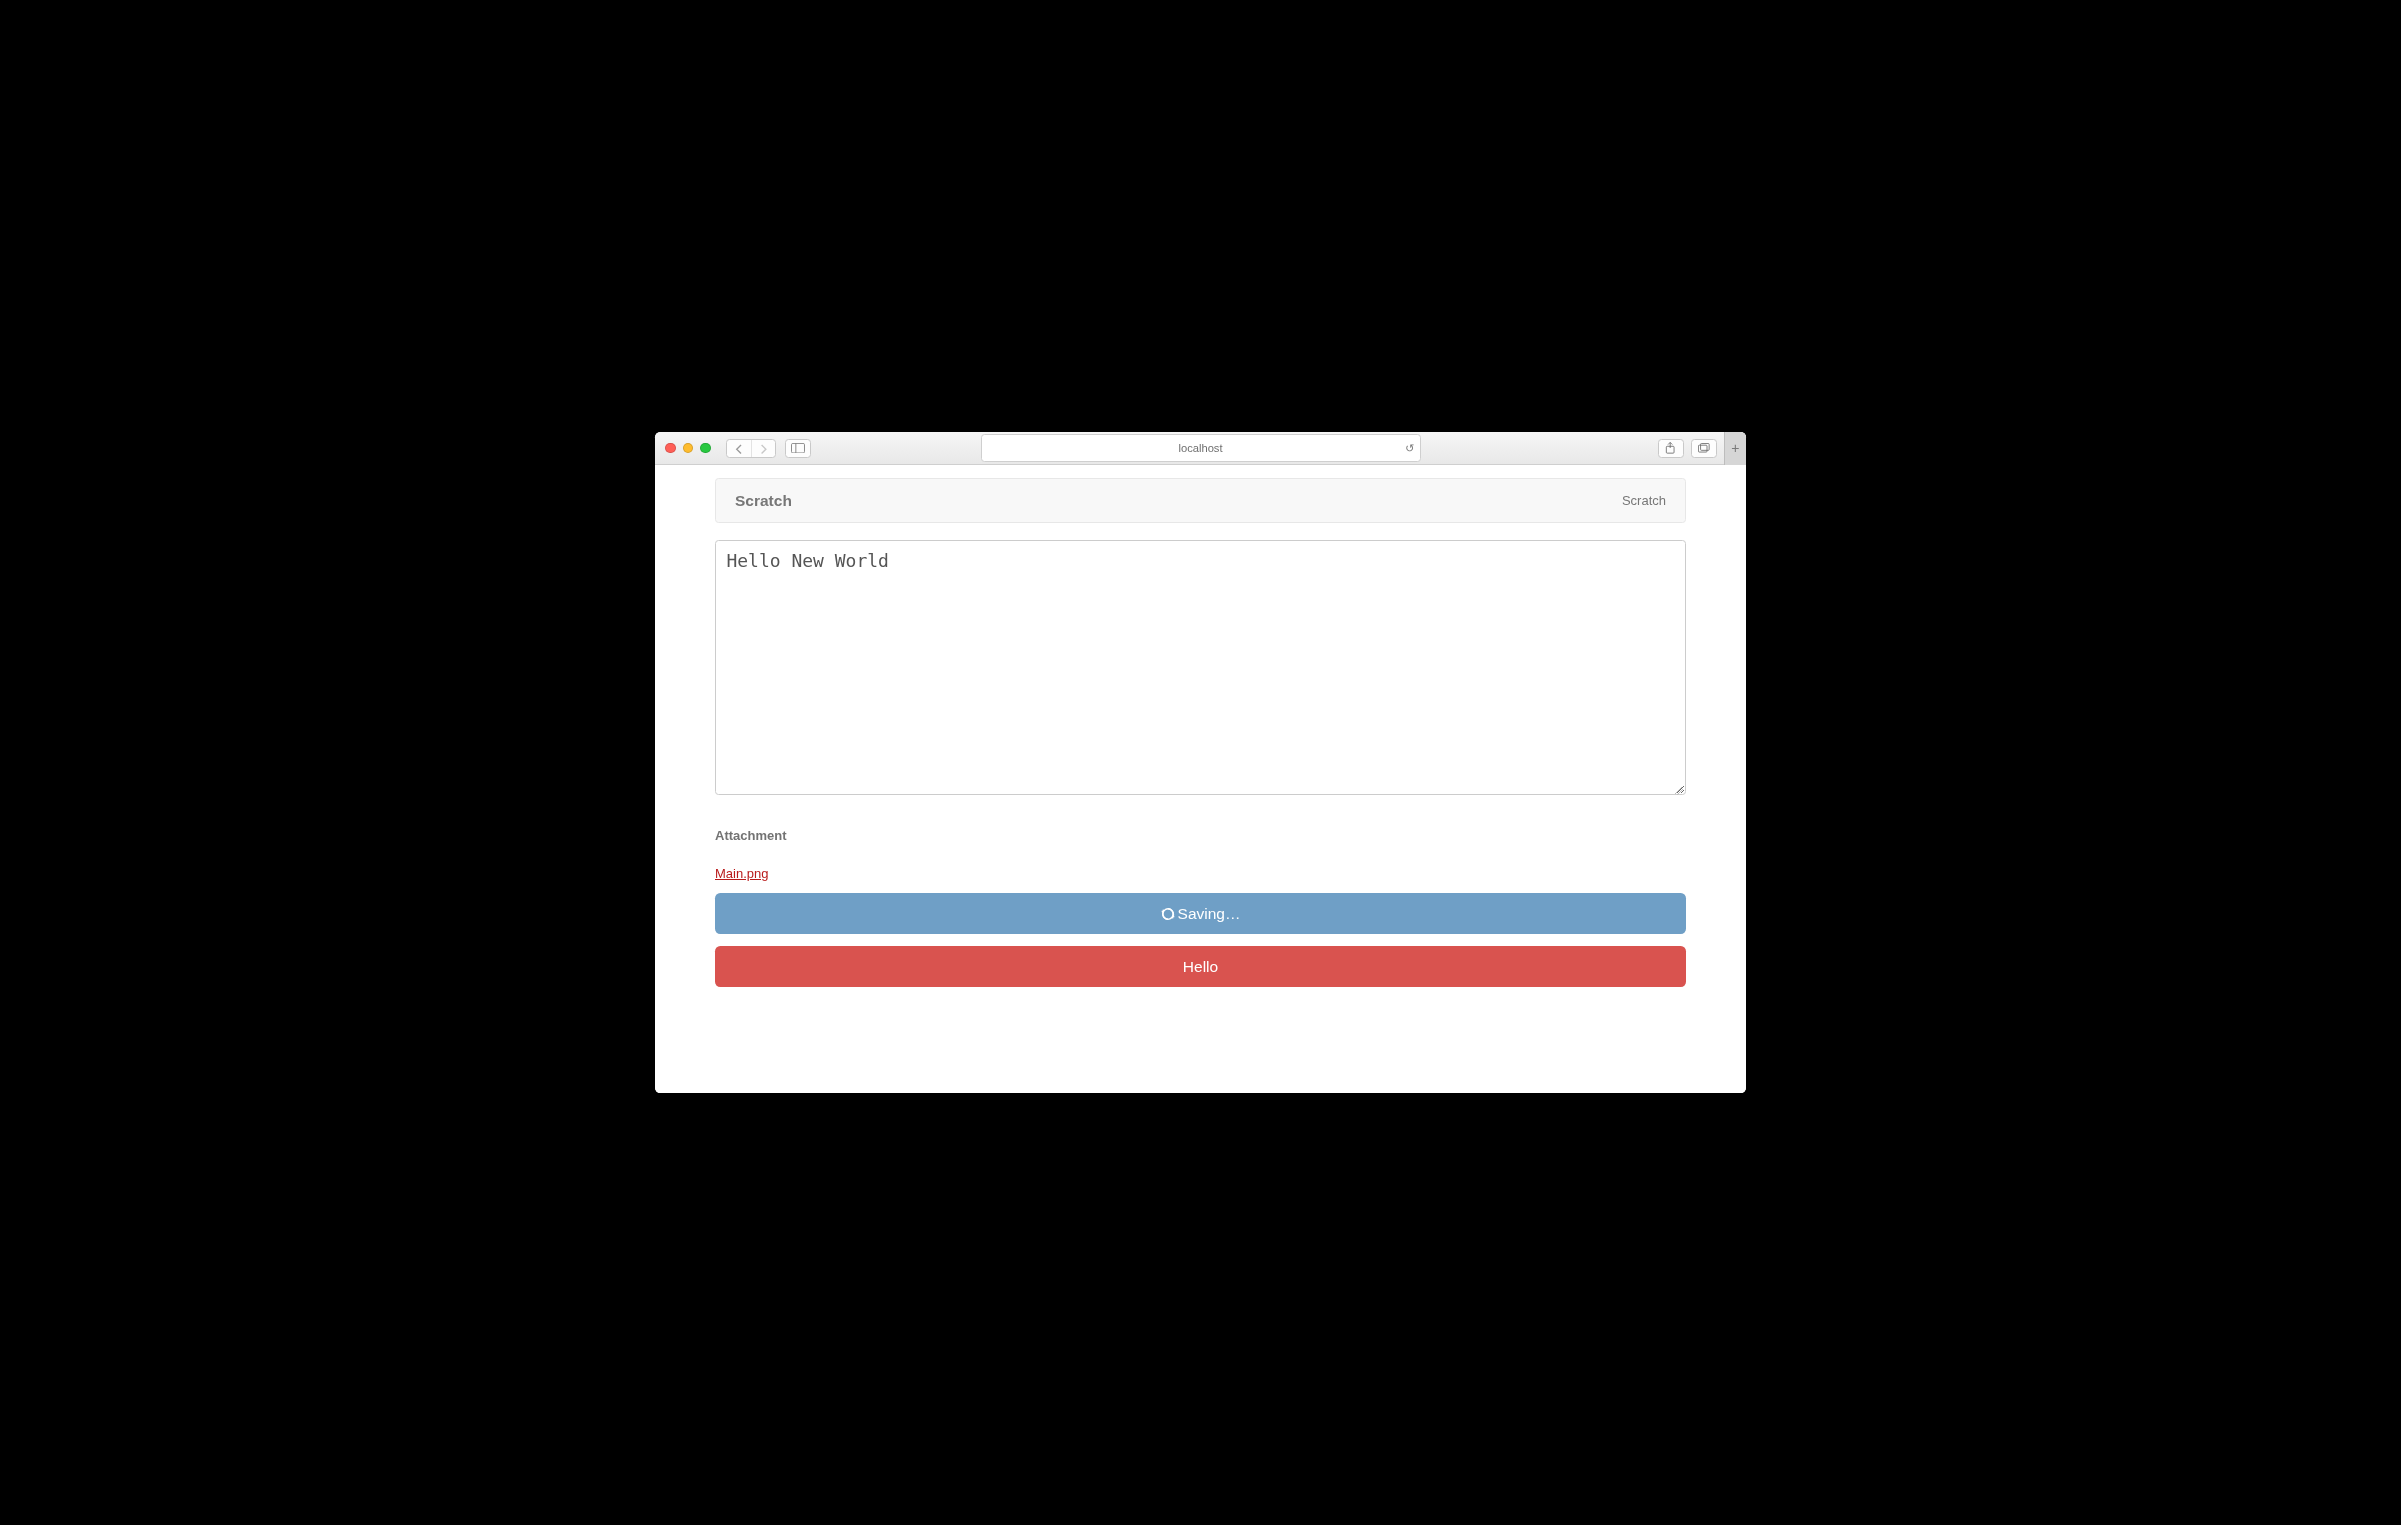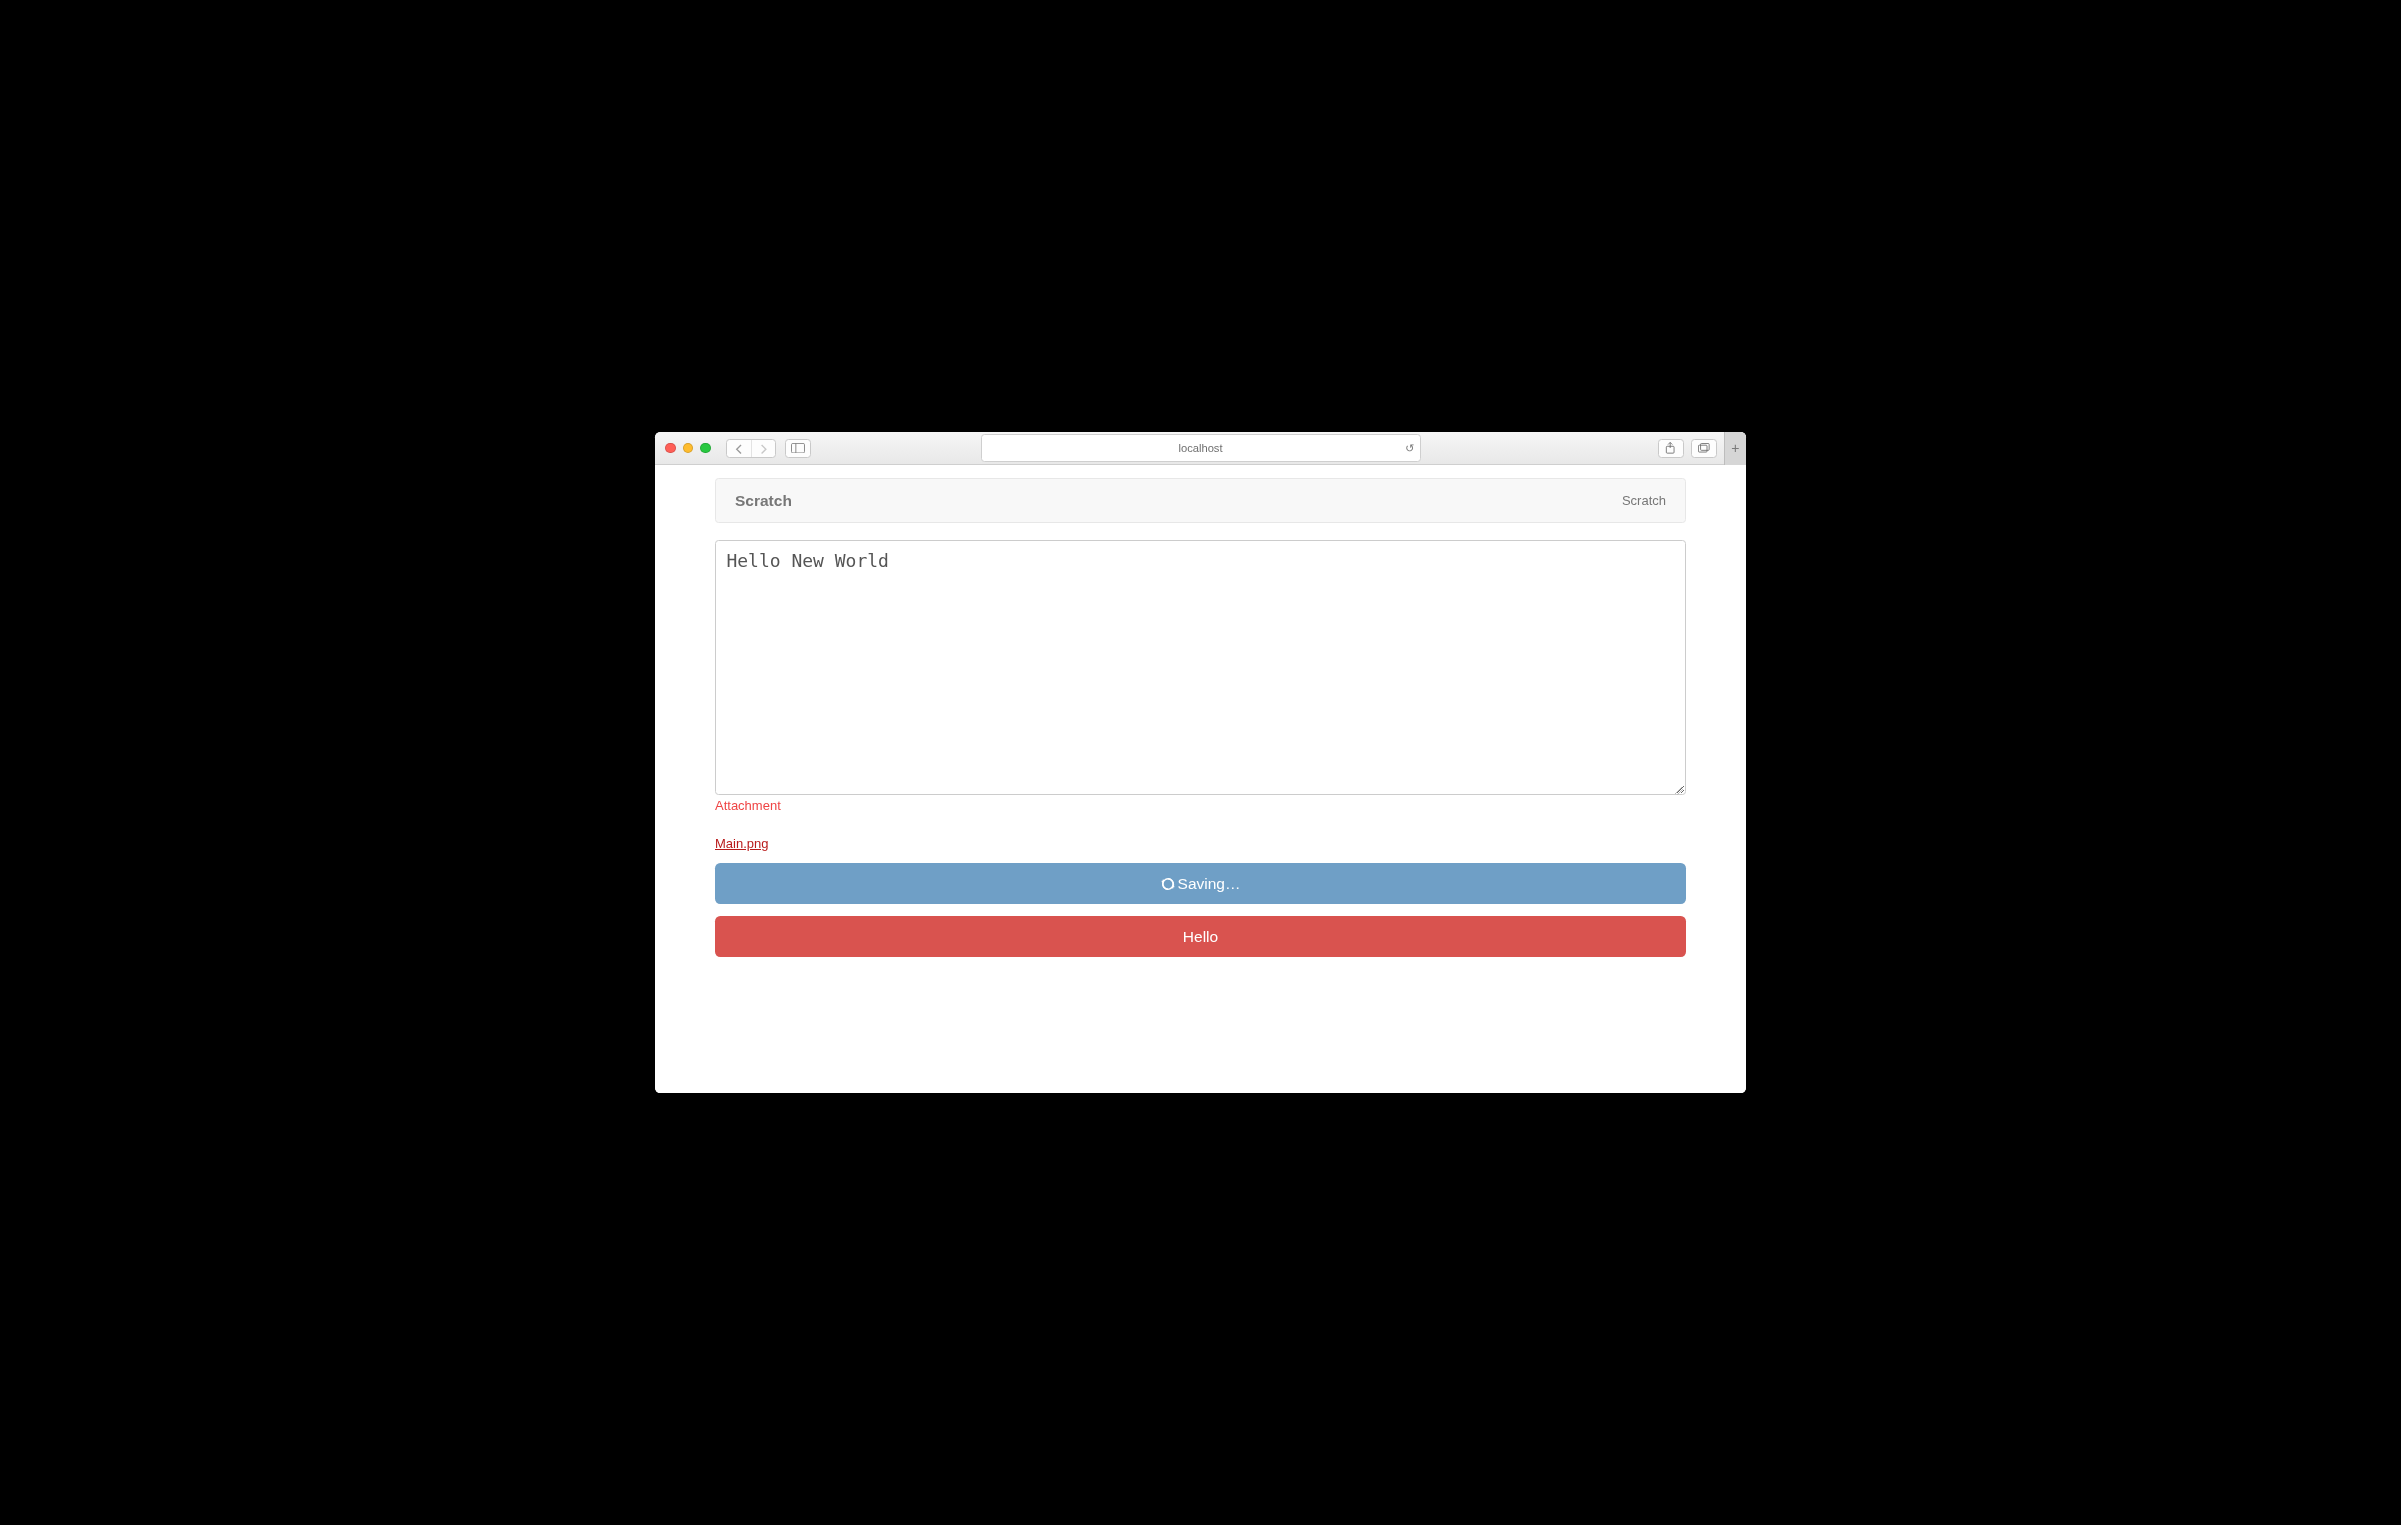--- a/index.html
+++ b/index.html
@@ -123,21 +123,21 @@
   }
   .resize-grip {
     position:absolute; right:2.6px; bottom:2.6px; width:8.6px; height:8.6px;
     background:
       linear-gradient(135deg, transparent 0 40%, #bbb 40% 48%, transparent 48% 60%, #bbb 60% 68%, transparent 68% 100%);
     pointer-events:none;
   }
   .ta-wrap { position:relative; }
 
   .section-label {
-    font-weight:400; color:#ef4444; font-size:13px; margin-top:0;
+    font-weight:700; color:#737373; font-size:13px; margin-top:30px;
   }
   .att-link { color:#b91c1c; font-size:13px; margin-top:23px; display:inline-block; }
 
   .file-row { display:flex; align-items:center; gap:5.2px; margin-top:19px; }
   .file-btn {
     font-size:11.2px; padding:3.5px 8.6px;
     background:linear-gradient(#fefefe,#f1f1f1);
     border:0.9px solid #c7c7c7; border-radius:3.5px;
     color:#333;
   }

